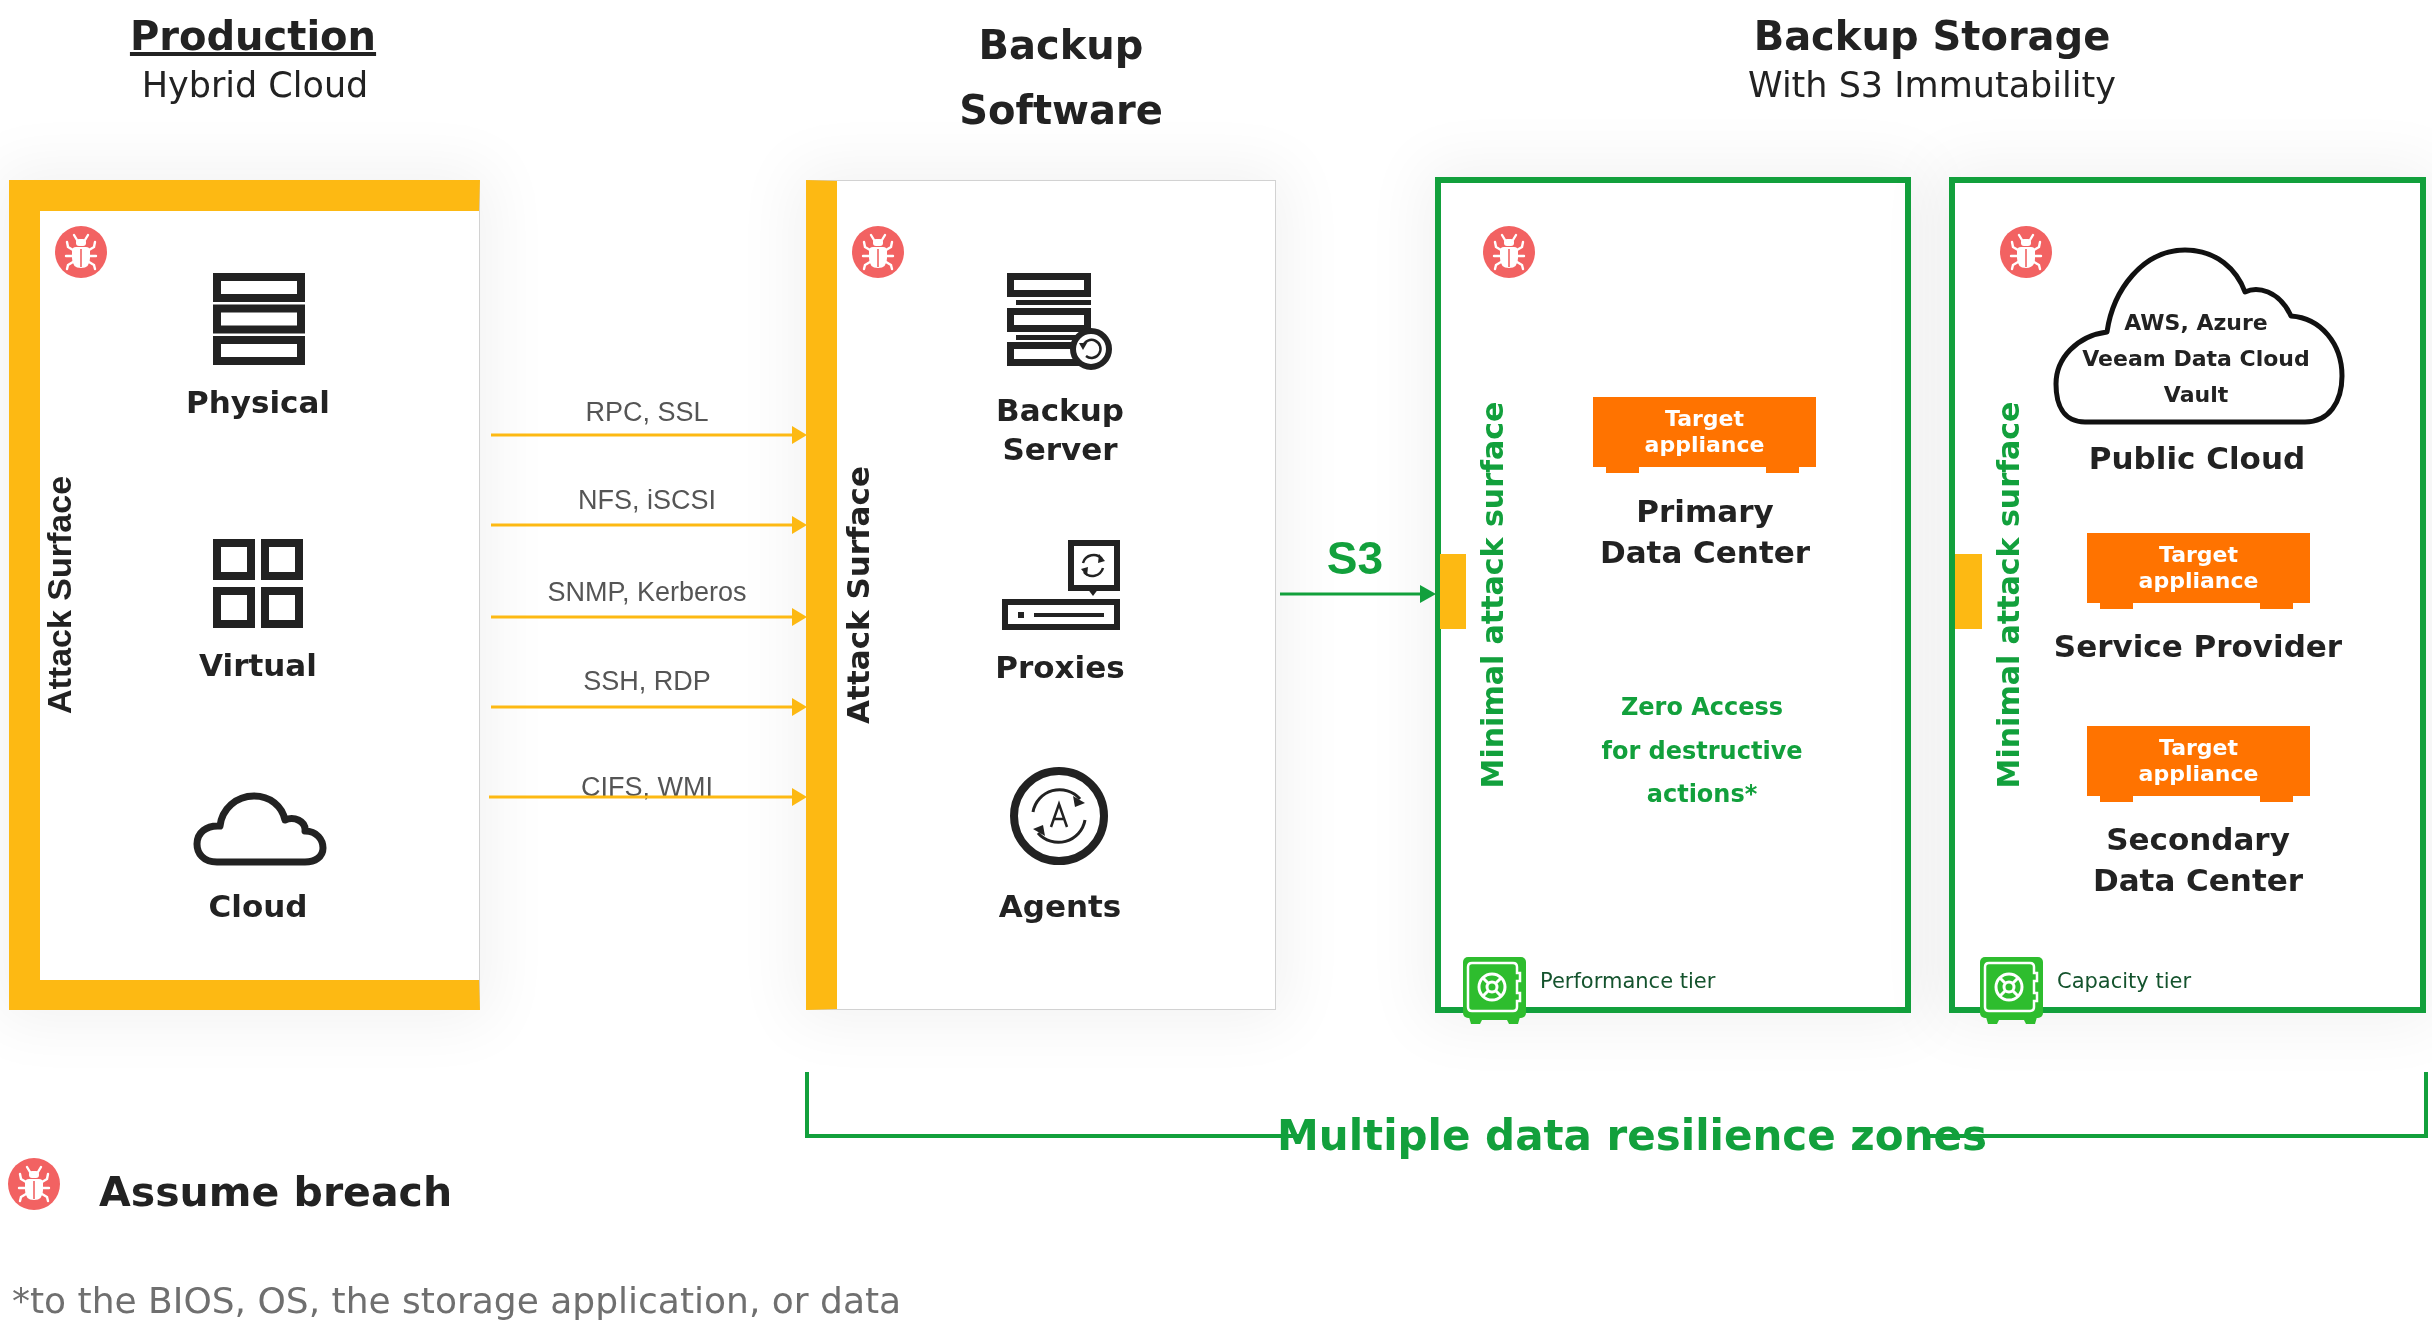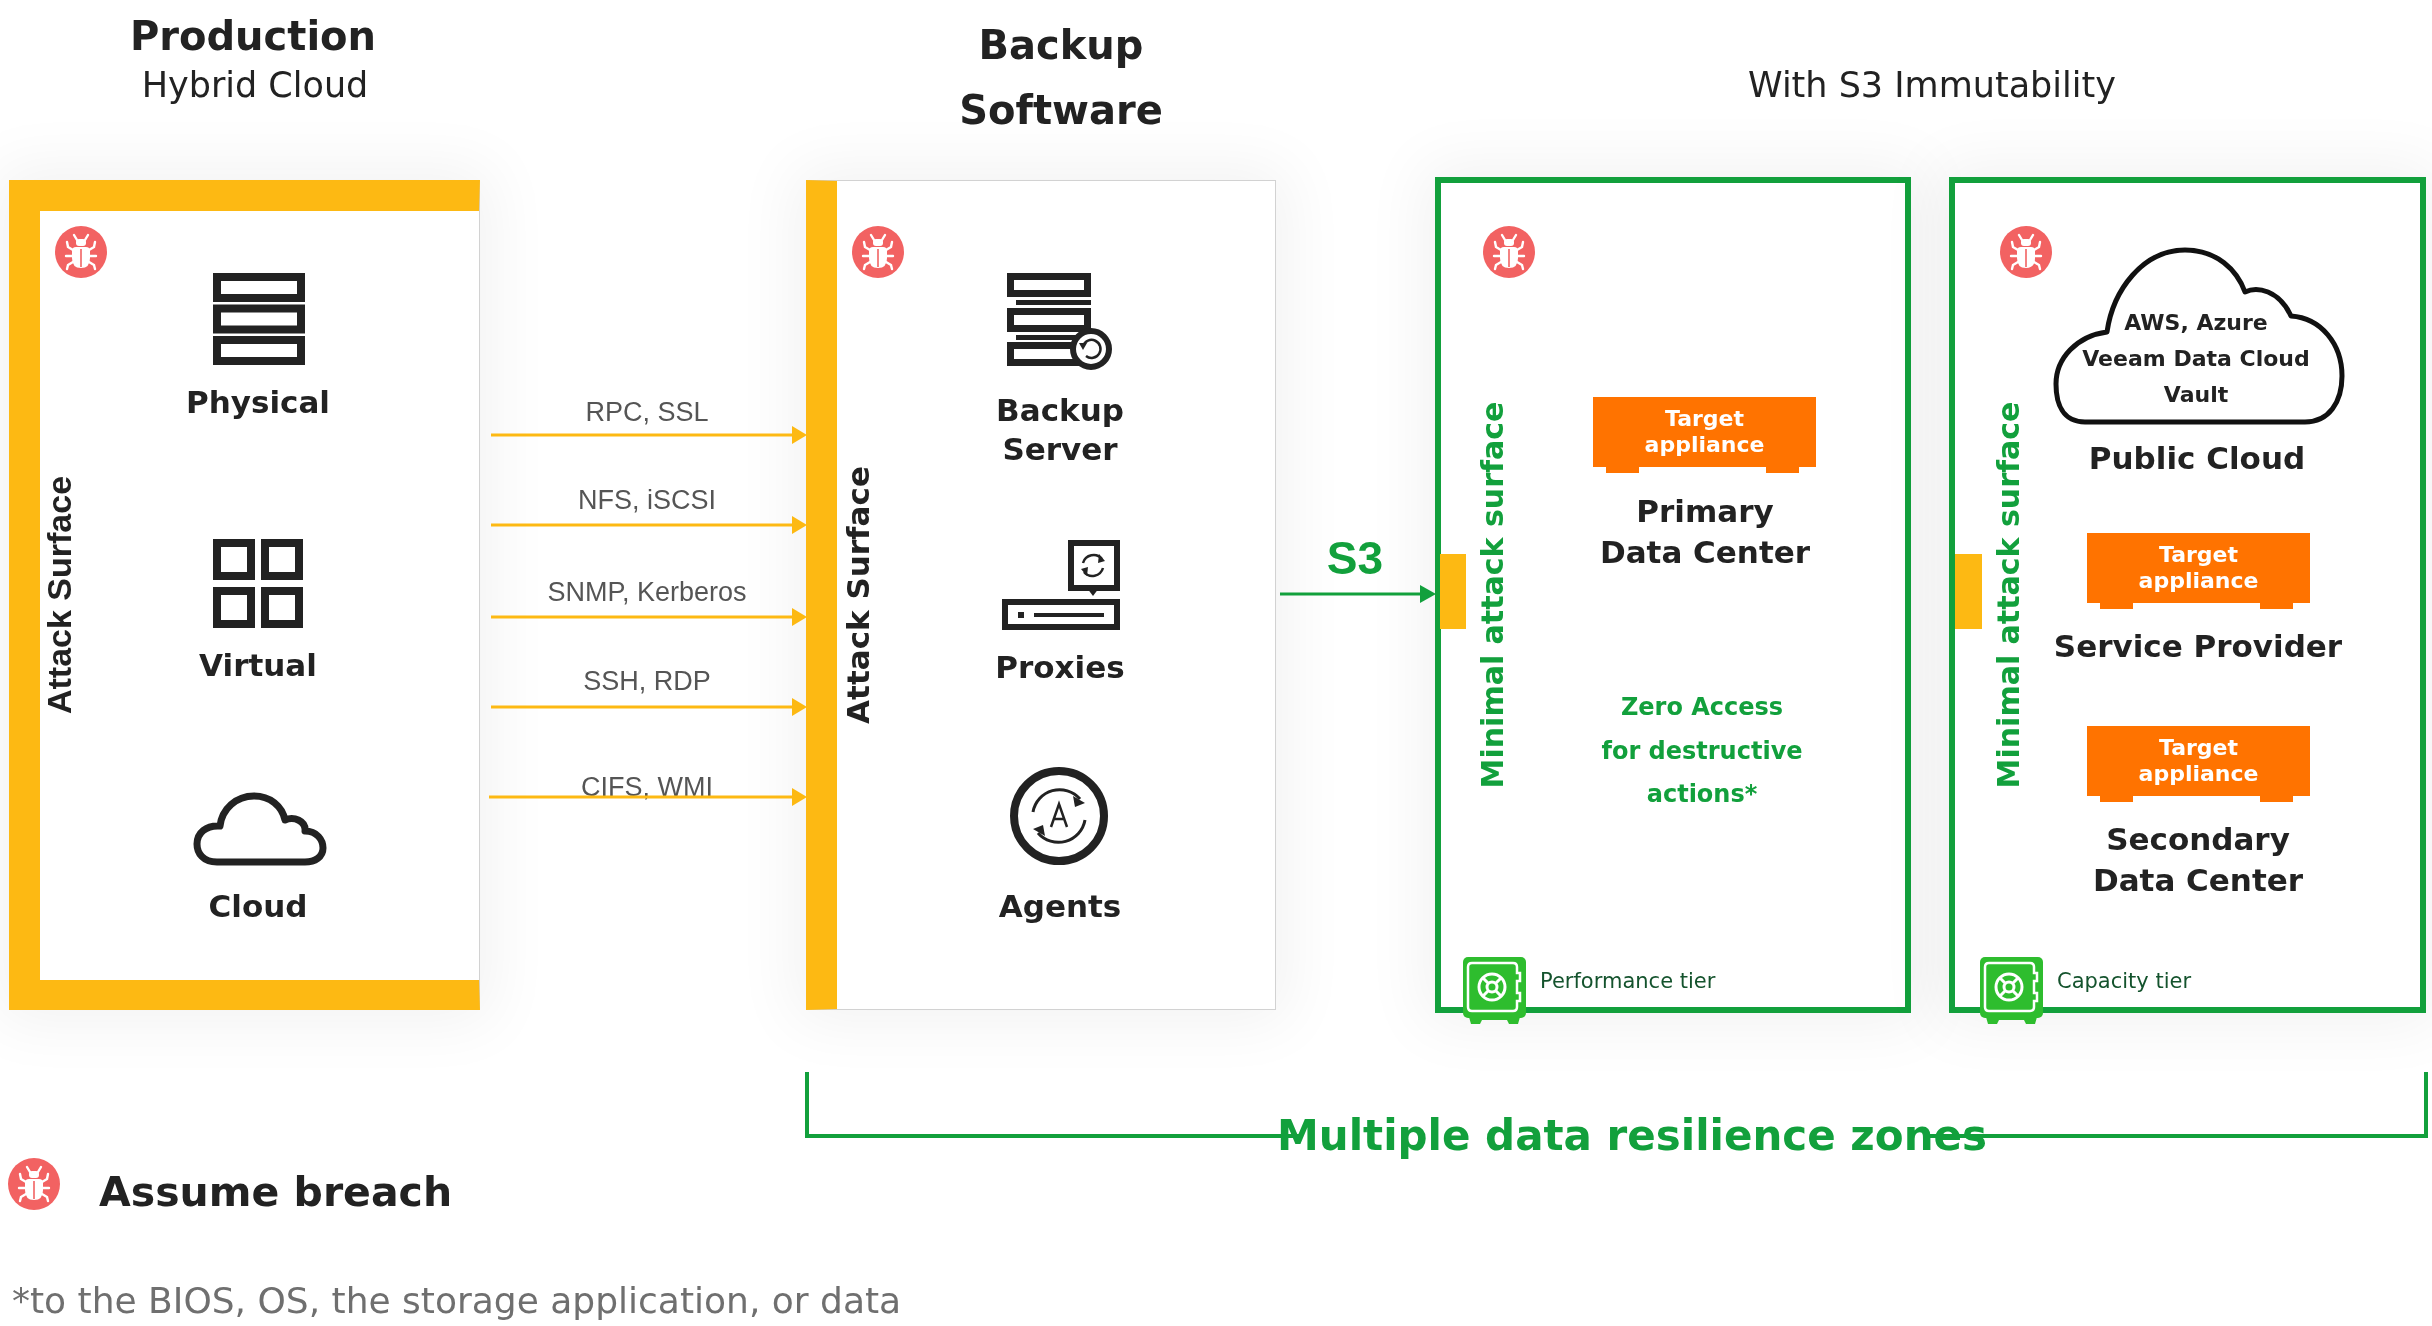--- a/index.html
+++ b/index.html
@@ -39,26 +39,27 @@
 .appl{position:absolute;width:223px;height:76px;}
 .appl .shape{position:absolute;left:0;top:0;}
 .appl .txt{position:absolute;left:0;top:0;width:223px;height:70px;display:flex;flex-direction:column;align-items:center;justify-content:center;color:#fff;font-weight:bold;font-size:22px;line-height:26px;text-align:center;}
 .overlay{position:absolute;left:0;top:0;pointer-events:none;}
 </style>
 </head>
 <body>
 
 <div class="canvas">
 
-  <div class="t h-title" style="left:253px;top:36px;">Production</div>
+  <div class="t h-title" style="left:253px;top:36px;text-decoration:underline;">Production</div>
   <div class="t h-sub" style="left:255px;top:85px;">Hybrid Cloud</div>
 
   <div class="t h-title" style="left:1061px;top:45px;">Backup</div>
   <div class="t h-title" style="left:1061px;top:110px;">Software</div>
 
+  <div class="t h-title" style="left:1932px;top:36px;">Backup Storage</div>
   <div class="t h-sub" style="left:1932px;top:85px;">With S3 Immutability</div>
 
   <div class="box prod"></div>
   <div class="bug" style="left:81px;top:252px;">
       <svg width="52" height="52" viewBox="0 0 52 52">
         <circle cx="26" cy="26" r="26" fill="var(--breach)"></circle>
         <g stroke="#fff" stroke-width="2.4" fill="none" stroke-linecap="round">
           <path d="M22 14 L19 9 M30 14 L33 9"></path>
           <path d="M18 24 L13 21 L12 16"></path>
           <path d="M17 30 L11 30"></path>

